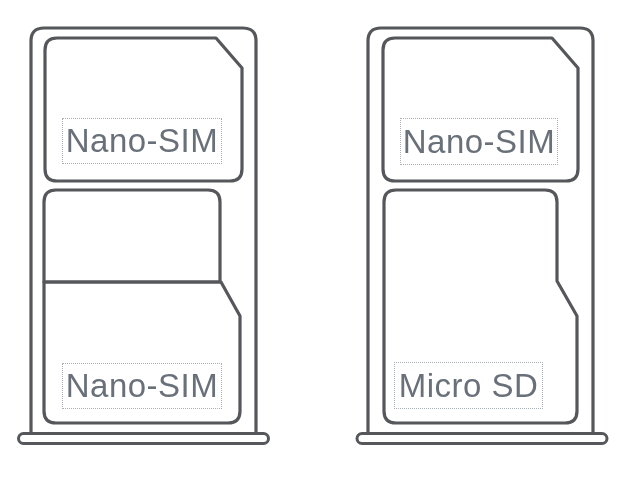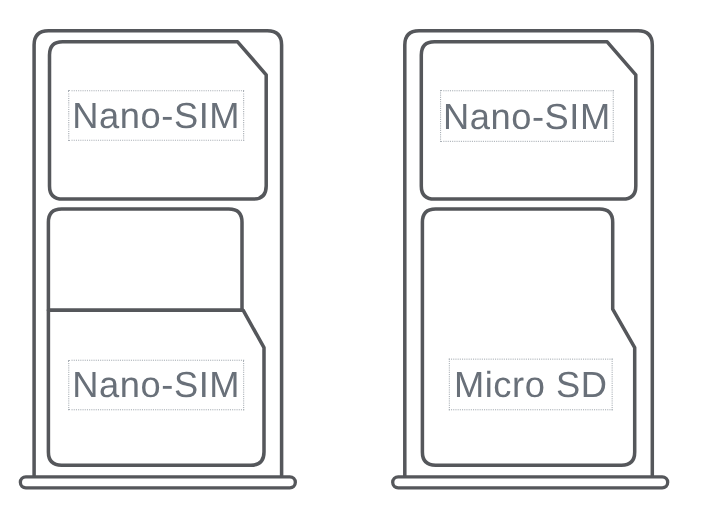--- a/index.html
+++ b/index.html
@@ -35,25 +35,26 @@
     display: flex;
     align-items: center;
     justify-content: center;
     border: 1px dotted #aab0b6;
     color: #697079;
     font-size: 33px;
     letter-spacing: 0.5px;
     white-space: nowrap;
     box-sizing: border-box;
     background: transparent;
+    margin-top: 36px;
   }
   .lbl-left-top    { left: 62px;  top: 82px;  width: 160px; height: 46px; }
   .lbl-left-bottom { left: 62px;  top: 327px; width: 160px; height: 46px; }
   .lbl-right-top   { left: 400px; top: 82px;  width: 158px; height: 47px; }
-  .lbl-right-bottom{ left: 408px; top: 326px; width: 149px; height: 47px; }
+  .lbl-right-bottom{ left: 394px; top: 326px; width: 149px; height: 47px; }
 </style>
 </head>
 <body>
 
 <div class="canvas">
 
   <svg width="641" height="478" viewBox="0 0 641 478">
 
     <g>
       <path class="tray-path" d="M 31 434 L 31 41 Q 31 28 44 28 L 243 28 Q 256 28 256 41 L 256 434" stroke="#55575b"></path>

